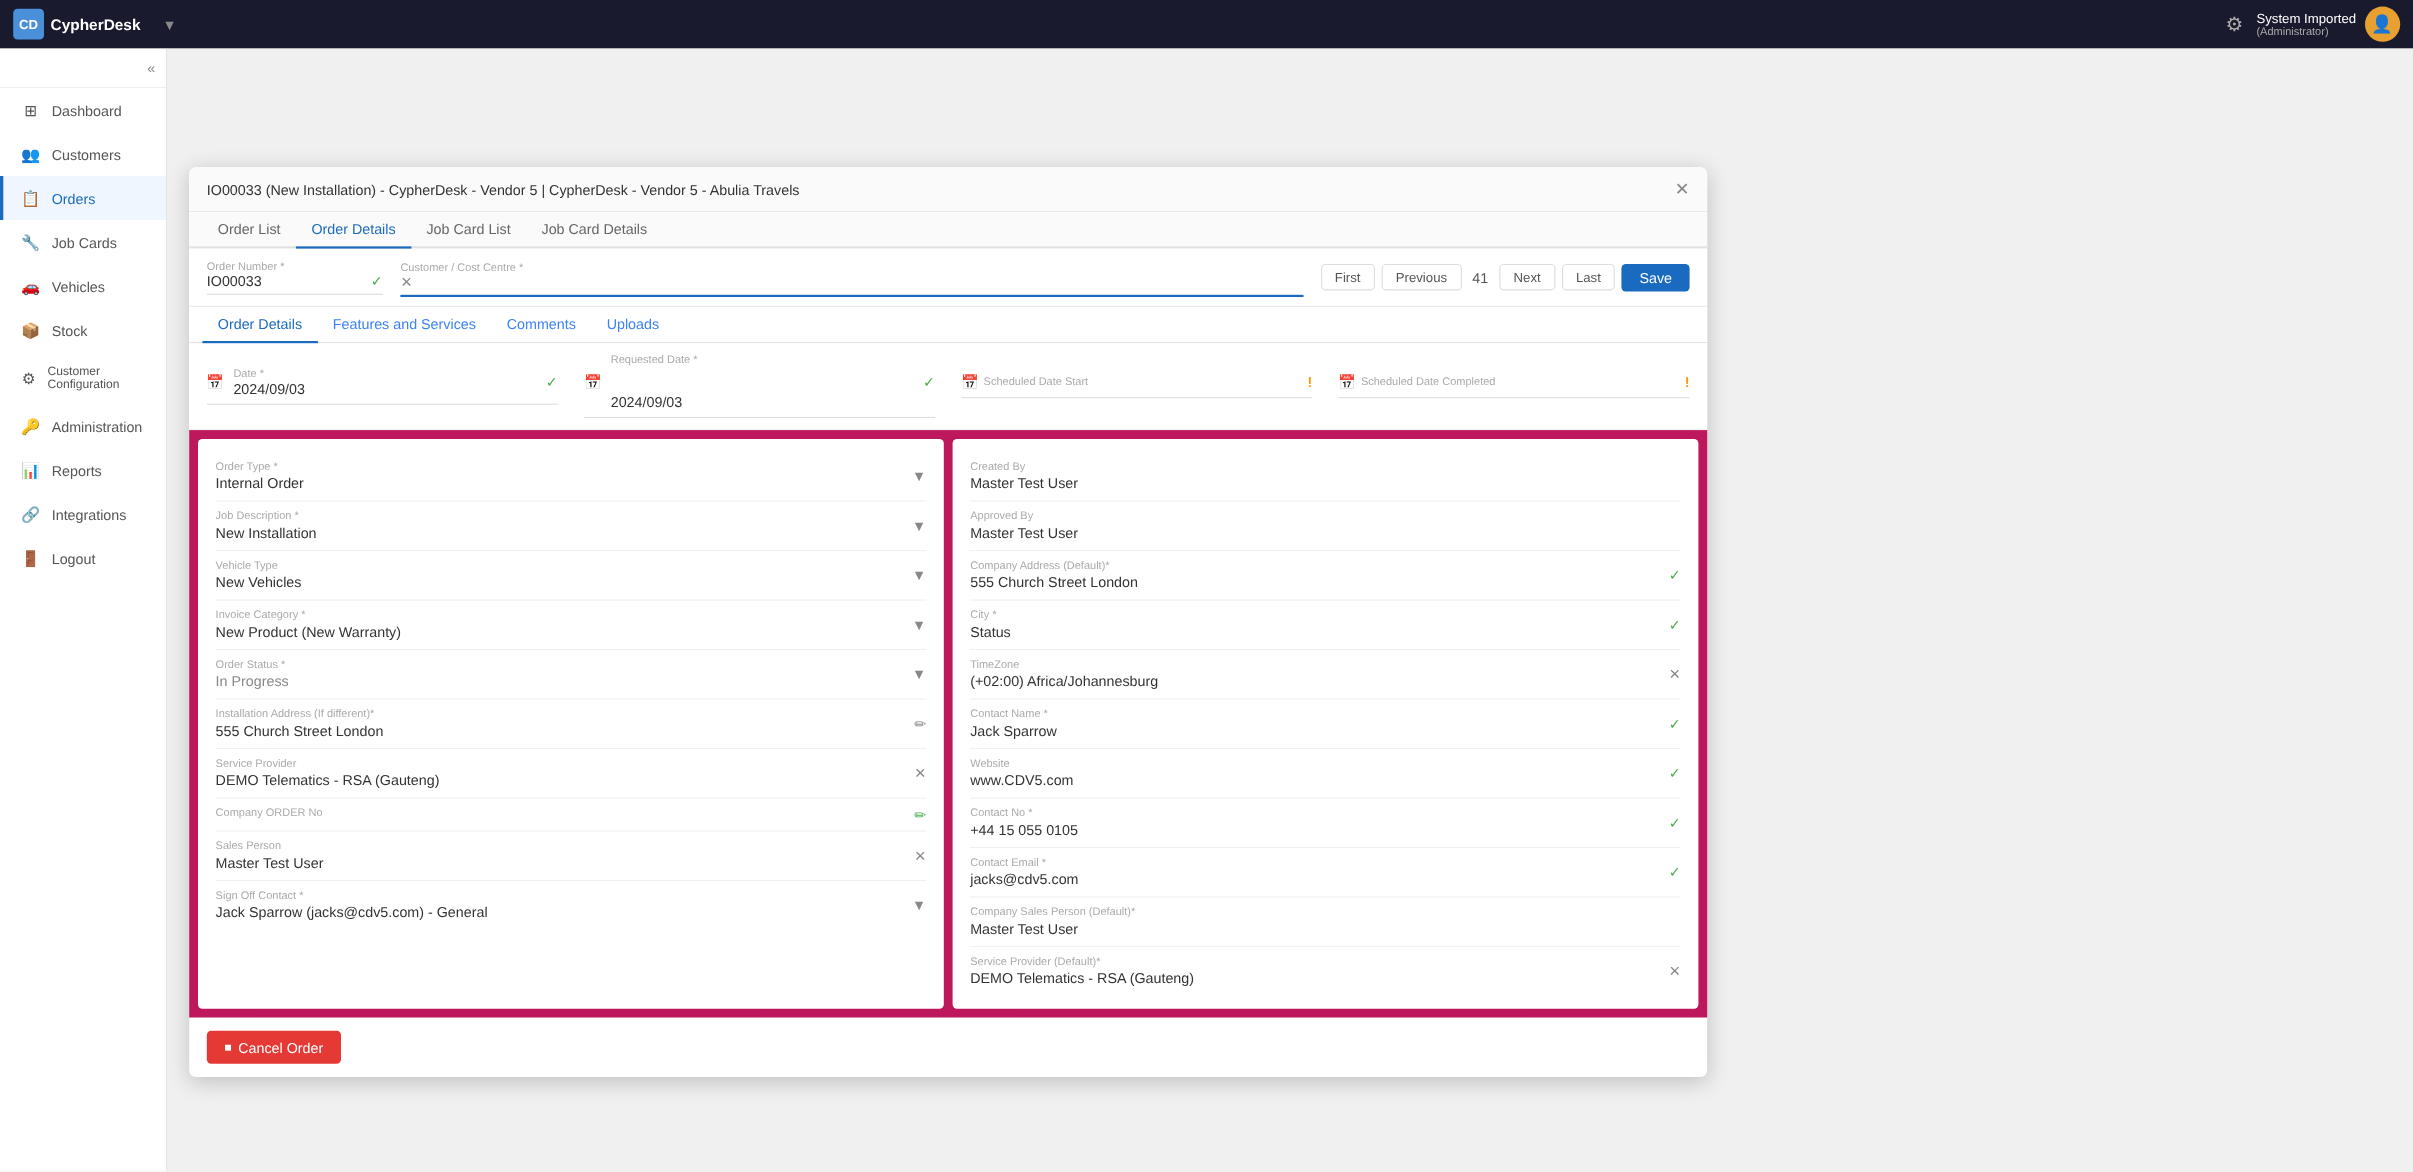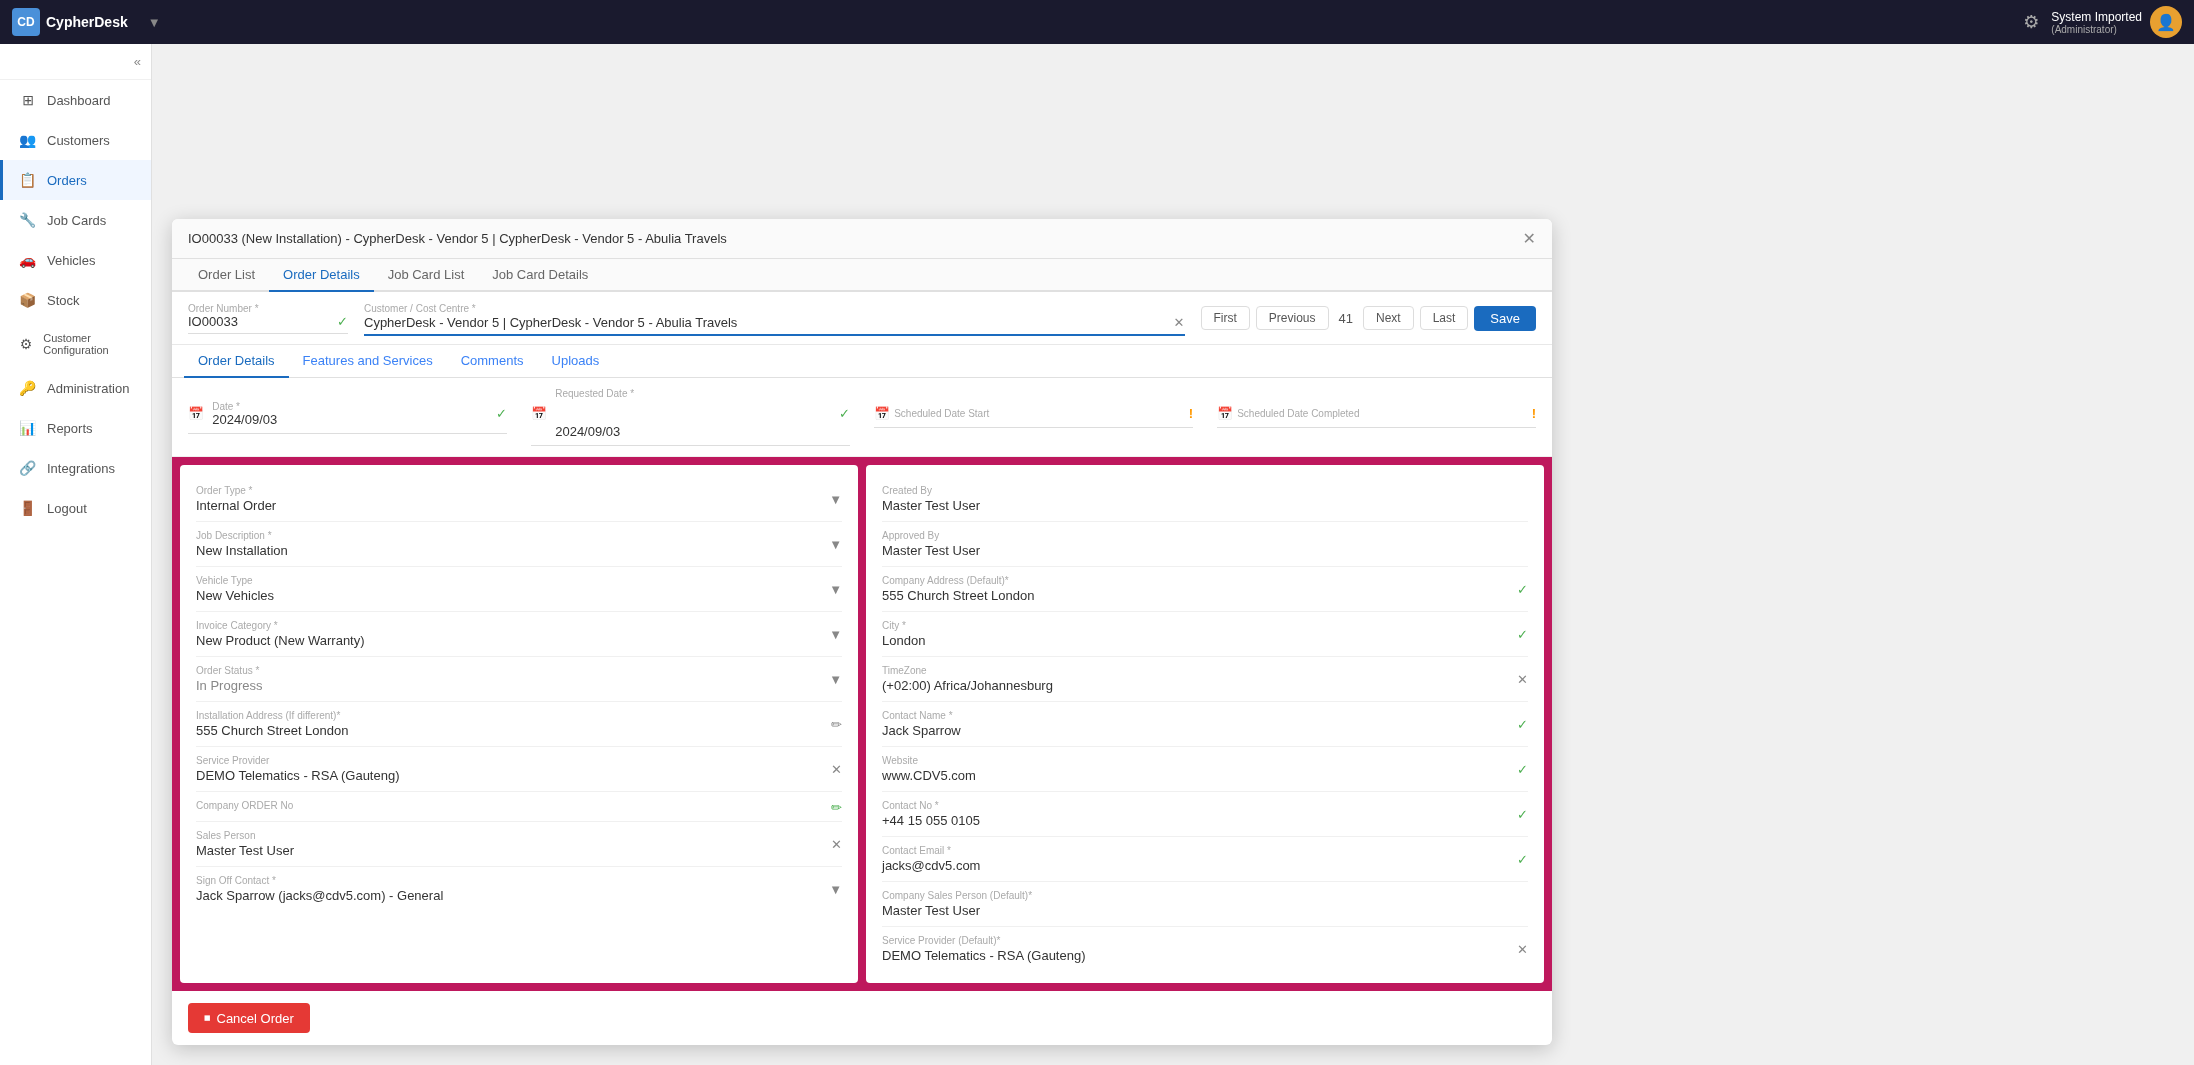--- a/index.html
+++ b/index.html
@@ -20,21 +20,21 @@
     .sidebar { width: 152px; background: #fff; border-right: 1px solid #e0e0e0; display: flex; flex-direction: column; flex-shrink: 0; }
     .sidebar-toggle { padding: 10px; text-align: right; color: #888; cursor: pointer; border-bottom: 1px solid #f0f0f0; }
     .sidebar-item { display: flex; align-items: center; gap: 10px; padding: 12px 16px; cursor: pointer; color: #555; font-size: 13px; border-left: 3px solid transparent; }
     .sidebar-item.active { color: #1a6bbf; border-left-color: #1a6bbf; background: #f0f6ff; }
     .sidebar-item-icon { width: 18px; text-align: center; font-size: 14px; }
 
     
     .content-area { flex: 1; display: flex; flex-direction: column; overflow: hidden; background: #f0f0f0; }
 
     
-    .modal-container { flex: 1; display: flex; align-items: flex-end; padding: 20px; overflow: auto; margin-top: 22px; }
+    .modal-container { flex: 1; display: flex; align-items: center; padding: 20px; overflow: auto; margin-top: 22px; }
     .modal { background: #fff; border-radius: 6px; width: 100%; max-width: 1380px; box-shadow: 0 4px 20px rgba(0,0,0,0.2); }
     .modal-header { display: flex; align-items: center; padding: 10px 16px; border-bottom: 1px solid #e0e0e0; background: #fafafa; border-radius: 6px 6px 0 0; }
     .modal-title { flex: 1; font-size: 13px; color: #333; font-weight: 500; }
     .modal-close { cursor: pointer; color: #888; font-size: 16px; }
 
     
     .tabs { display: flex; border-bottom: 2px solid #e0e0e0; padding: 0 12px; background: #fafafa; }
     .tab { padding: 8px 14px; cursor: pointer; font-size: 13px; color: #666; border-bottom: 2px solid transparent; margin-bottom: -2px; }
     .tab.active { color: #1a6bbf; border-bottom-color: #1a6bbf; font-weight: 500; }
     .btn-nav { padding: 4px 12px; border: 1px solid #ddd; border-radius: 4px; cursor: pointer; background: #fff; font-size: 12px; color: #555; }
@@ -160,21 +160,20 @@
           <div style="display:flex; flex-direction:column; min-width:160px;">
             <span style="font-size:10px; color:#aaa;">Order Number *</span>
             <div style="display:flex; align-items:center; gap:8px; border-bottom:1px solid #ddd; padding-bottom:4px;">
               <span style="font-size:13px; color:#333;">IO00033</span>
               <span style="color:#4caf50; margin-left:auto;">✓</span>
             </div>
           </div>
           <div style="flex:1;">
             <span style="font-size:10px; color:#aaa;">Customer / Cost Centre *</span>
             <div style="display:flex; align-items:center; gap:8px; border-bottom:2px solid #1a6bbf; padding-bottom:4px;">
-              <span style="font-size:13px; color:#333; flex:1;">CypherDesk - Vendor 5 | CypherDesk - Vendor 5 - Abulia Travels</span>
               <span style="color:#888; cursor:pointer;">✕</span>
             </div>
           </div>
           <div style="display:flex; align-items:center; gap:6px; flex-shrink:0;">
             <button class="btn-nav">First</button>
             <button class="btn-nav">Previous</button>
             <span class="count-badge">41</span>
             <button class="btn-nav">Next</button>
             <button class="btn-nav">Last</button>
             <button class="btn-save">Save</button>
@@ -327,21 +326,21 @@
               <div class="form-field-label">Company Address (Default)*</div>
               <div class="form-field-row">
                 <span class="form-field-value">555 Church Street London</span>
                 <span class="form-field-action" style="color:#4caf50;">✓</span>
               </div>
             </div>
 
             <div class="form-field">
               <div class="form-field-label">City *</div>
               <div class="form-field-row">
-                <span class="form-field-value">London</span>
+                <span class="form-field-value">Status</span>
                 <span class="form-field-action" style="color:#4caf50;">✓</span>
               </div>
             </div>
 
             <div class="form-field">
               <div class="form-field-label">TimeZone</div>
               <div class="form-field-row">
                 <span class="form-field-value">(+02:00) Africa/Johannesburg</span>
                 <span class="form-field-action">✕</span>
               </div>

